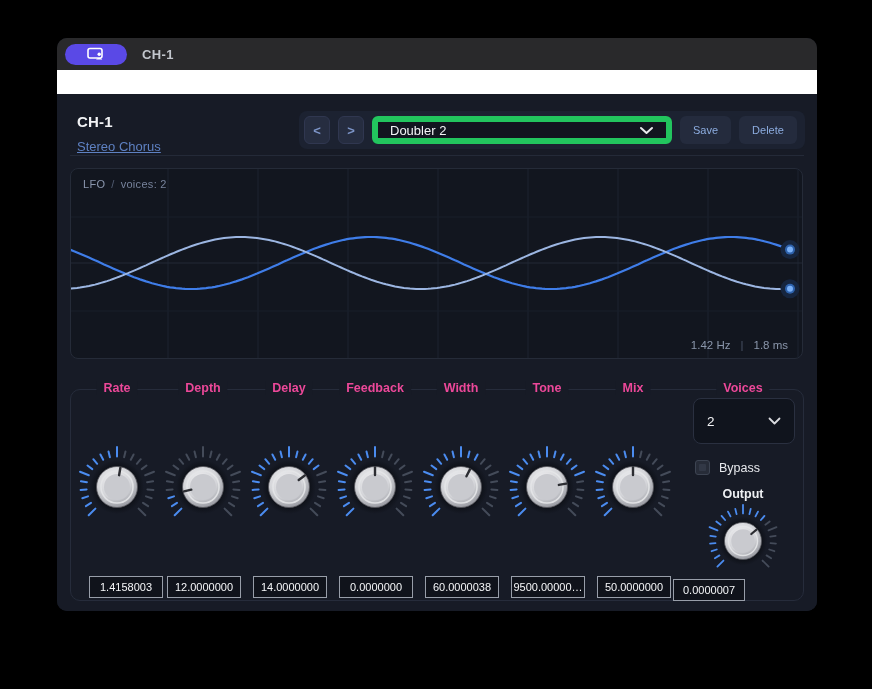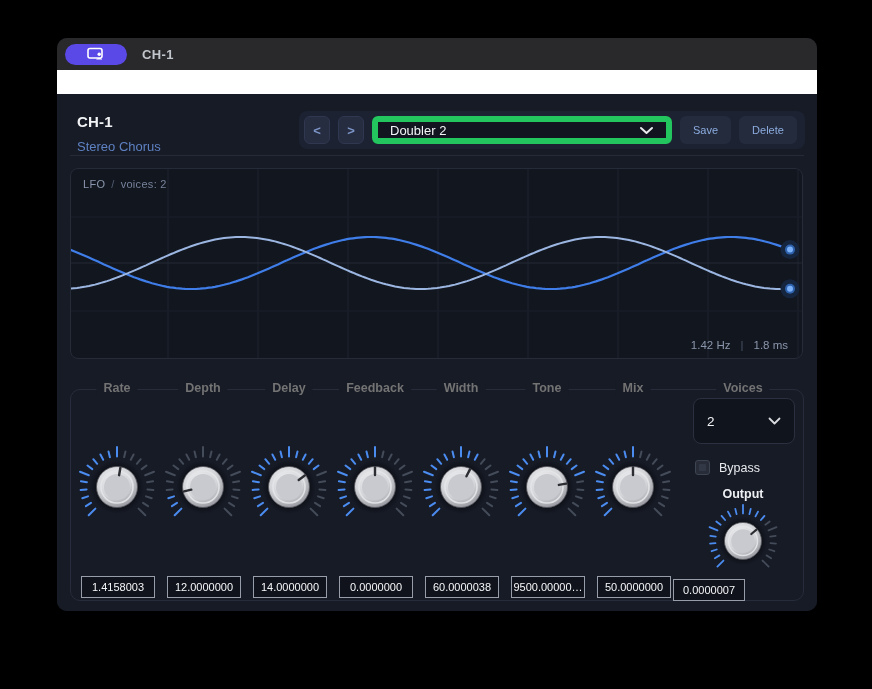--- a/index.html
+++ b/index.html
@@ -7,21 +7,21 @@
   .window{position:absolute;left:57px;top:38px;width:760px;height:573px;background:#171b26;
     border-radius:10px;overflow:hidden;}
   .titlebar{position:absolute;left:0;top:0;width:100%;height:32px;background:#29292b;
     border-bottom:1px solid #141416;display:flex;align-items:center;}
   .pill{margin-left:8px;width:62px;height:21px;border-radius:11px;background:#5a49e6;
     display:flex;align-items:center;justify-content:center;}
   .tb-title{margin-left:15px;color:#c2c6cd;font-size:13px;font-weight:700;letter-spacing:.4px;}
   .whitebar{position:absolute;left:0;top:32px;width:100%;height:24px;background:#ffffff;}
   .plugin{position:absolute;left:0;top:56px;width:100%;height:517px;background:#171b26;}
   .chname{position:absolute;left:20px;top:19px;color:#f2f3f5;font-size:15px;font-weight:700;letter-spacing:.2px;}
-  .chtype{position:absolute;left:20px;top:45px;color:#5e81c2;font-size:13px;}
+  .chtype{position:absolute;left:20px;top:45px;color:#5e81c2;font-size:13px;text-decoration:underline;}
   .divider{position:absolute;left:13px;top:61px;width:734px;height:1px;background:#242a38;}
   .presetbar{position:absolute;left:242px;top:17px;width:506px;height:38px;background:#1c2231;
     border-radius:8px;display:flex;align-items:center;gap:8px;padding:0 5px;box-sizing:border-box;}
   .navbtn{width:24px;height:26px;background:#262d40;border:1px solid #303750;border-radius:6px;
     color:#7d95c8;font-size:13px;font-weight:700;display:flex;align-items:center;justify-content:center;cursor:pointer;}
   .presetsel{flex:0 0 300px;height:28px;background:#12151f;border:6px solid #22c55e;border-radius:6px;
     display:flex;align-items:center;justify-content:space-between;padding:0 12px;box-sizing:border-box;cursor:pointer;}
   .presetsel span{color:#f4f5f7;font-size:13px;}
   .txtbtn{height:28px;padding:0 13px;background:#242b3d;border-radius:6px;color:#8cacdf;font-size:11px;
     display:flex;align-items:center;justify-content:center;cursor:pointer;}
@@ -29,21 +29,21 @@
     border:1px solid #252b38;border-radius:8px;box-sizing:border-box;overflow:hidden;}
   .scope-label{position:absolute;left:12px;top:9px;color:#77839c;font-size:11px;letter-spacing:.3px;}
   .scope-label b{font-weight:400;color:#8b97ae;}
   .scope-label .sl-sep{color:#525d73;margin:0 6px;}
   .scope-readout{position:absolute;right:14px;bottom:7px;color:#8a96ab;font-size:11.5px;
     display:flex;align-items:center;gap:10px;text-align:center;}
   .scope-readout .ro-sep{color:#4a5366;}
   .panel{position:absolute;left:13px;top:295px;width:734px;height:212px;border:1px solid #262c3b;
     border-radius:10px;box-sizing:border-box;}
   .legend{position:absolute;top:-9px;transform:translateX(-50%);background:#171b26;padding:0 7px;
-    color:#737373;font-size:12.5px;font-weight:600;white-space:nowrap;}
+    color:#ec4899;font-size:12.5px;font-weight:600;white-space:nowrap;}
   .knobbox{position:absolute;width:84px;height:84px;}
   .valbox{position:absolute;width:72px;height:20px;border:1px solid #989ea9;background:#10131b;
     color:#f5f6f8;font-size:11px;display:flex;align-items:center;justify-content:center;
     overflow:hidden;white-space:nowrap;cursor:text;}
   .voicessel{position:absolute;left:622px;top:8px;width:102px;height:46px;background:#10141d;
     border:1px solid #2a3040;border-radius:8px;display:flex;align-items:center;
     justify-content:space-between;padding:0 13px;box-sizing:border-box;cursor:pointer;}
   .voicessel span{color:#f2f3f5;font-size:13.5px;}
   .bypassrow{position:absolute;left:624px;top:70px;display:flex;align-items:center;gap:9px;cursor:pointer;}
   .checkbox{width:13px;height:13px;border-radius:3px;background:#272c38;border:1px solid #3d4452;
@@ -181,21 +181,21 @@
             <line x1="72.4" y1="44.4" x2="78.4" y2="44.9" stroke="#444b59" stroke-width="2" stroke-linecap="round"></line>
             <line x1="71.0" y1="51.4" x2="76.7" y2="53.3" stroke="#444b59" stroke-width="2" stroke-linecap="round"></line>
             <line x1="68.0" y1="57.9" x2="73.1" y2="61.1" stroke="#444b59" stroke-width="2" stroke-linecap="round"></line>
             <line x1="63.6" y1="63.6" x2="70.3" y2="70.3" stroke="#444b59" stroke-width="2" stroke-linecap="round"></line>
     <circle cx="42" cy="42" r="27" fill="url(#gs0)"></circle>
     <circle cx="42" cy="42" r="20.5" fill="url(#gm0)" stroke="#55565c" stroke-width="0.8"></circle>
     <circle cx="42" cy="42" r="16" fill="none" stroke="#e4e5e8" stroke-width="1.6" opacity="0.9"></circle>
     <circle cx="42" cy="42" r="13" fill="#c9cacf"></circle>
     <line x1="42" y1="22.5" x2="42" y2="30" stroke="#2c2d32" stroke-width="2.4" stroke-linecap="round" transform="rotate(10 42 42)"></line>
   </svg></div>
-        <div class="valbox" style="left: 10px; top: 186px;">1.4158003</div>
+        <div class="valbox" style="left: 18px; top: 186px;">1.4158003</div>
         <div class="legend" style="left: 132px;">Depth</div>
         <div class="knobbox" style="left: 90px; top: 55px;"><svg width="84" height="84" viewBox="0 0 84 84">
     <defs>
       <radialGradient id="gm1" cx="42%" cy="34%" r="75%">
         <stop offset="0%" stop-color="#f0f0f2"></stop>
                 <stop offset="55%" stop-color="#d4d5d9"></stop>
                 <stop offset="100%" stop-color="#85878f"></stop>
       </radialGradient>
       <radialGradient id="gs1" cx="50%" cy="50%" r="50%">
         <stop offset="55%" stop-color="#07090d"></stop>

